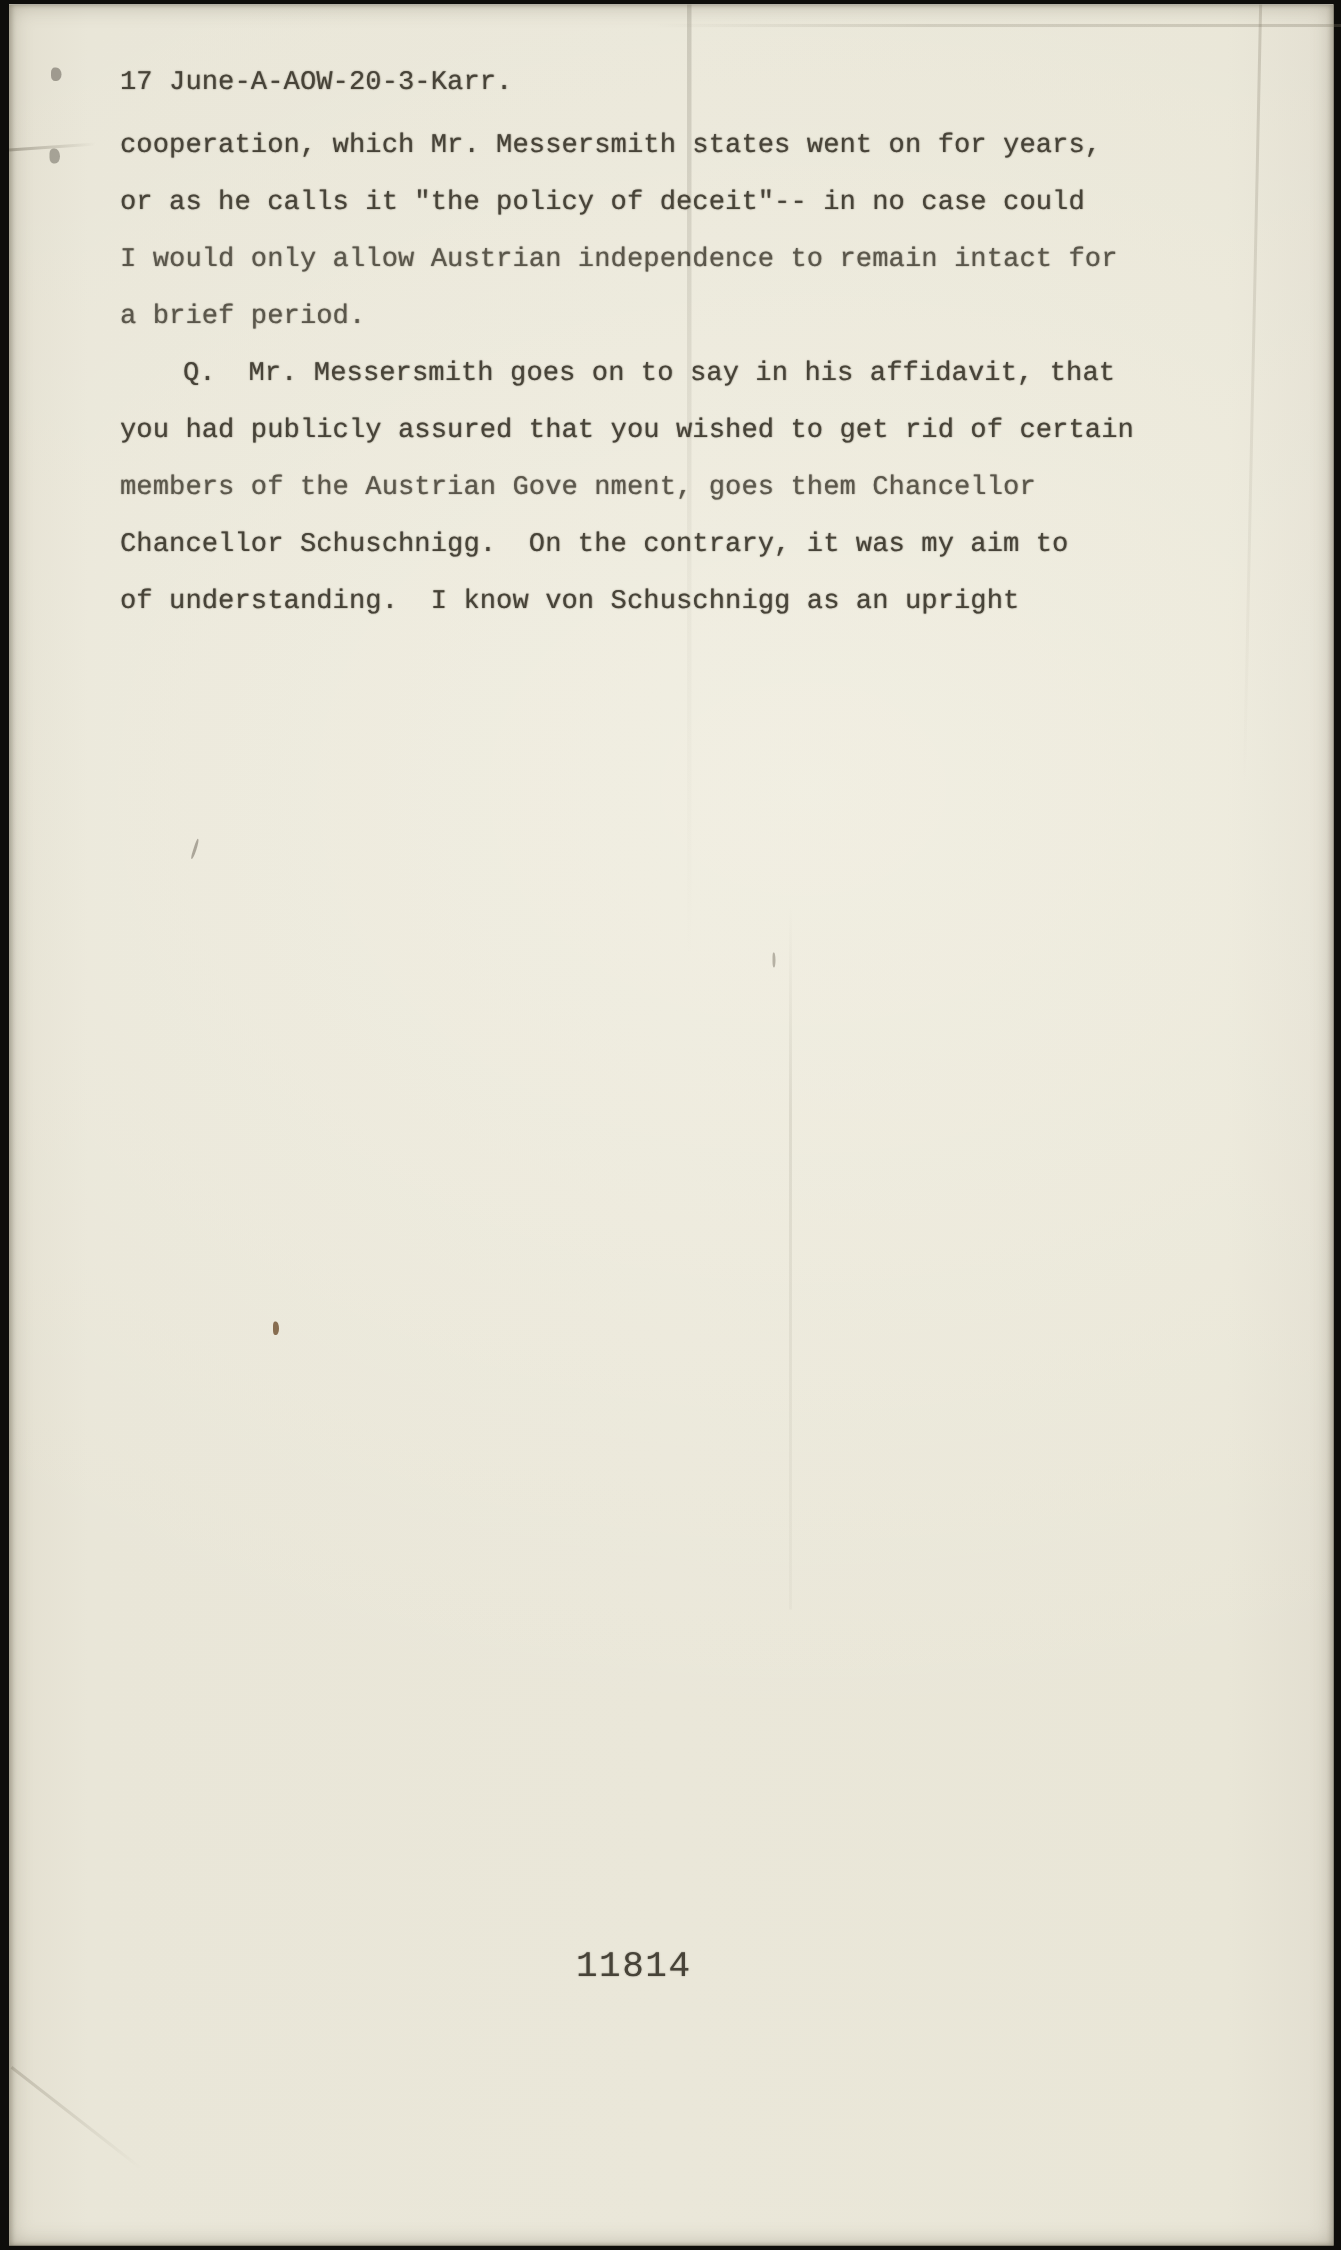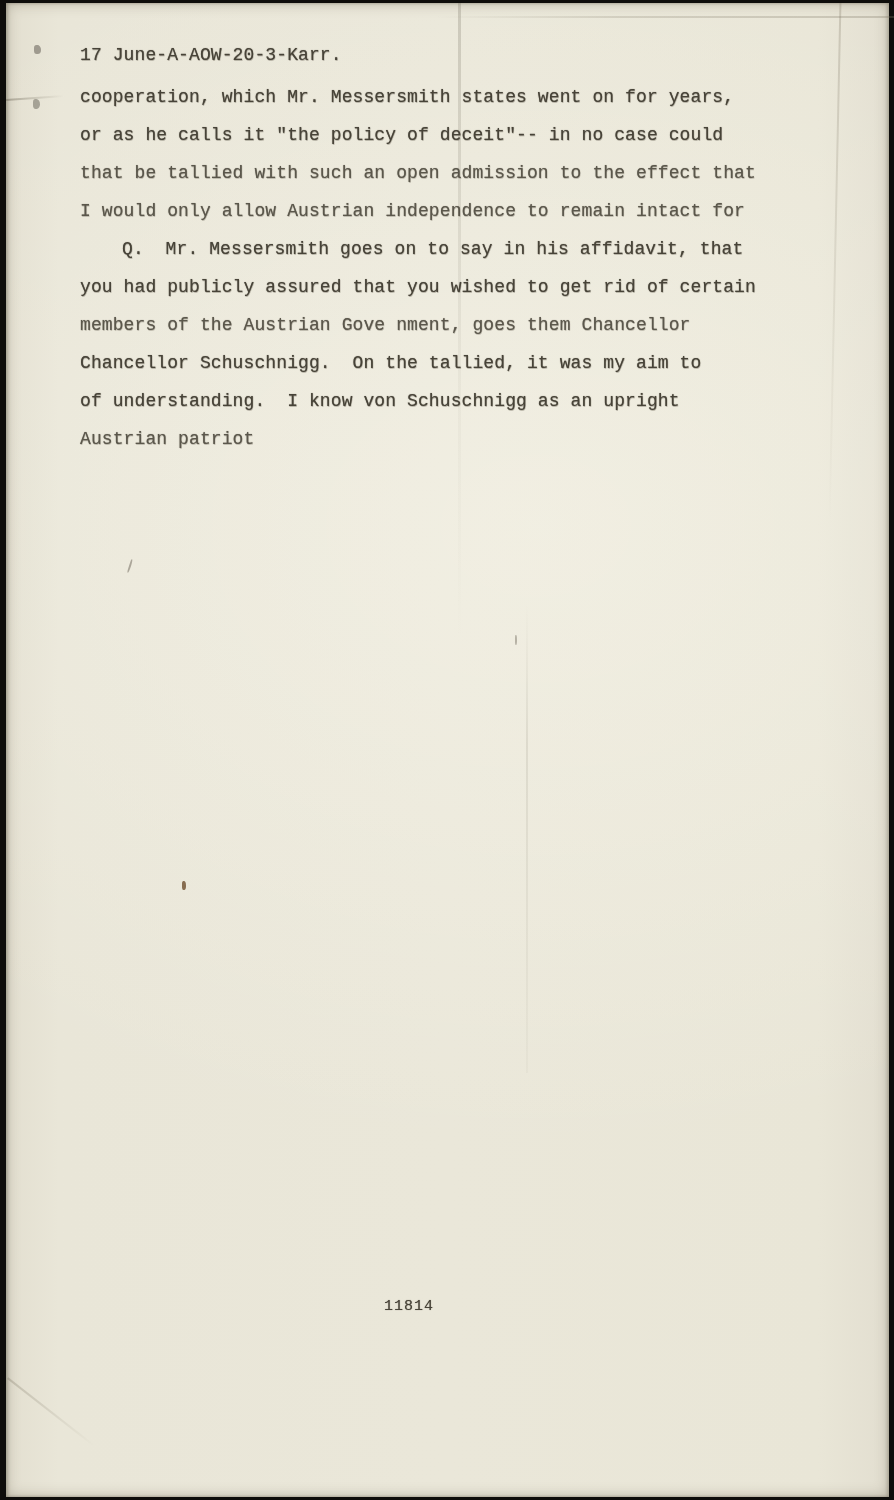--- a/index.html
+++ b/index.html
@@ -75,21 +75,21 @@
     line-height: 38px;
     white-space: pre;
   }
   .line.indent { text-indent: 42px; }
   .line.faded { opacity: 0.88; }
   .pagenum {
     position: absolute;
     left: 378px;
     top: 1295px;
     color: #474338;
-    font-size: 15px;
+    font-size: 24px;
     letter-spacing: 1px;
     text-shadow: 0 0 1px rgba(70,64,52,0.6);
   }
 </style>
 </head>
 <body>
 
 <div class="scan">
   <div class="paper">
 
@@ -104,27 +104,26 @@
     <div class="speck m2"></div>
     <div class="speck m3"></div>
     <div class="speck m4"></div>
     <div class="speck m5"></div>
 
     <div class="typed">
       <div class="header-line">17 June-A-AOW-20-3-Karr.</div>
       <div class="body-block">
         <div class="line">cooperation, which Mr. Messersmith states went on for years,</div>
         <div class="line">or as he calls it "the policy of deceit"-- in no case could</div>
-        <div class="line faded">that be tallied with such an open admission to the effect that</div>
         <div class="line faded">I would only allow Austrian independence to remain intact for</div>
+        <div class="line faded">a brief period.</div>
         <div class="line indent">Q.  Mr. Messersmith goes on to say in his affidavit, that</div>
         <div class="line">you had publicly assured that you wished to get rid of certain</div>
         <div class="line faded">members of the Austrian Gove nment, goes them Chancellor</div>
-        <div class="line">Chancellor Schuschnigg.  On the tallied, it was my aim to</div>
+        <div class="line">Chancellor Schuschnigg.  On the contrary, it was my aim to</div>
         <div class="line">of understanding.  I know von Schuschnigg as an upright</div>
-        <div class="line faded">Austrian patriot</div>
       </div>
     </div>
 
     <div class="pagenum">11814</div>
 
   </div>
 </div>
 
 </body></html>

